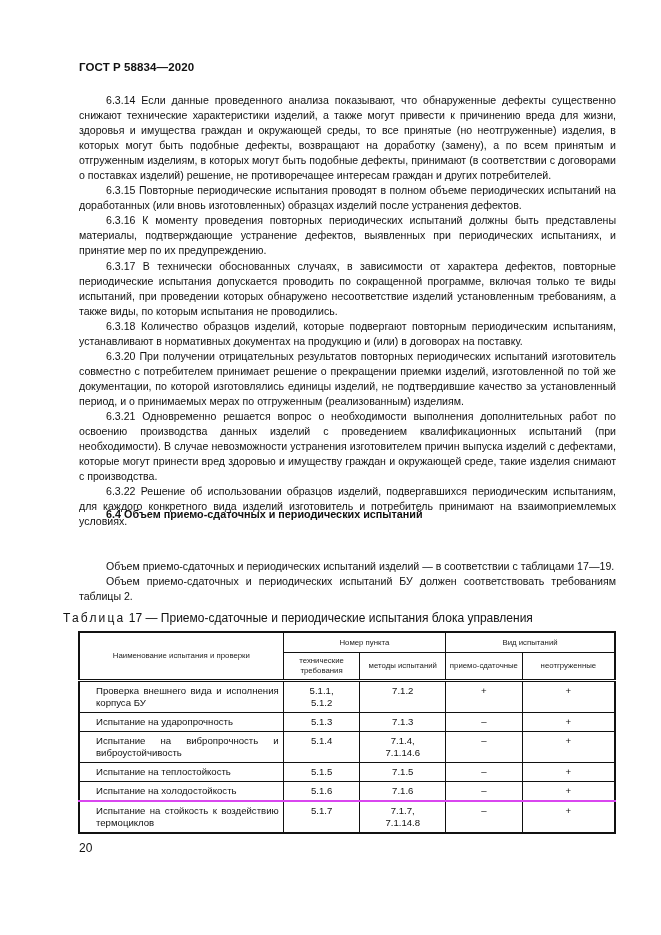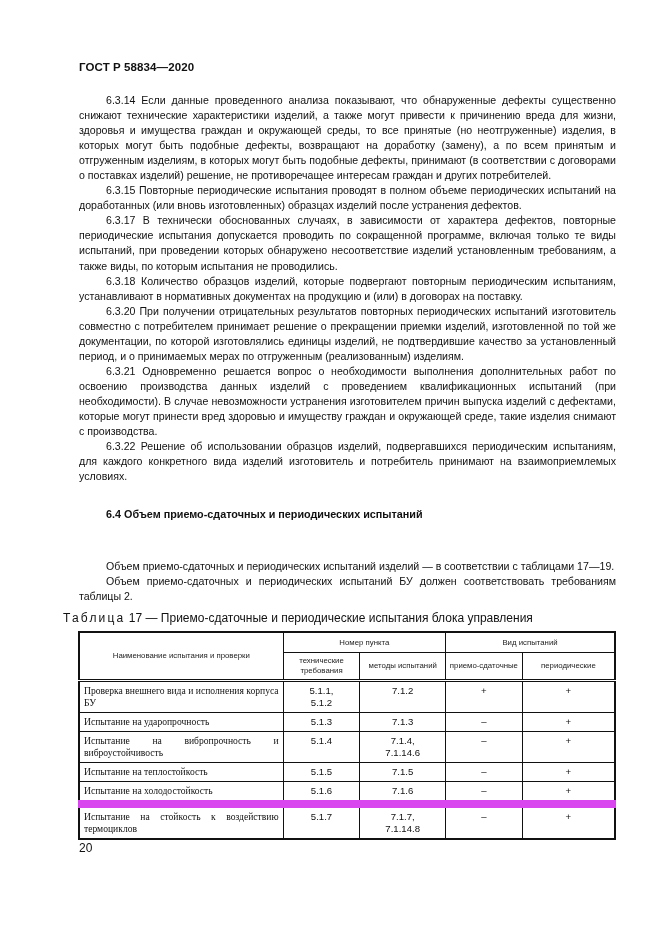--- a/index.html
+++ b/index.html
@@ -43,40 +43,41 @@
   }
   table.spec { border: 2px solid #111; }
   table.spec th {
     font-size: 7.8px; color: #222; text-align: center; vertical-align: middle;
     line-height: 10px;
   }
   table.spec thead tr.h1 th { height: 19px; }
   table.spec thead tr.h2 th { height: 26px; border-bottom: 3px double #111; }
   table.spec thead th.name-col { border-bottom: 3px double #111; }
   table.spec td { line-height: 12px; padding-top: 3px; padding-bottom: 3px; }
-  table.spec td.name { text-align: justify; text-align-last: left; padding-left: 4px; padding-right: 4px; font-family: Liberation Serif, serif; }
+  table.spec td.name { text-align: justify; text-align-last: left; padding-left: 16px; padding-right: 4px; }
   table.spec td.c { text-align: center; }
-  table.spec tr.thick-top td { border-top: 8px solid #d946ef; }
+  table.spec tr.thick-top td { border-top: 2px solid #d946ef; }
   .col-name { width: 205px; }
   .col-tech { width: 77px; }
   .col-meth { width: 86px; }
   .col-acc { width: 77px; }
   .col-per { width: 93px; }
   .page-number {
     position: absolute; left: 79px; top: 841px; font-size: 12px;
   }
 </style>
 </head>
 <body>
 
 <div class="page-header">ГОСТ Р 58834—2020</div>
 
 <div class="body-text">
   <p>6.3.14 Если данные проведенного анализа показывают, что обнаруженные дефекты существенно снижают технические характеристики изделий, а также могут привести к причинению вреда для жизни, здоровья и имущества граждан и окружающей среды, то все принятые (но неотгруженные) изделия, в которых могут быть подобные дефекты, возвращают на доработку (замену), а по всем принятым и отгруженным изделиям, в которых могут быть подобные дефекты, принимают (в соответствии с договорами о поставках изделий) решение, не противоречащее интересам граждан и других потребителей.</p>
   <p>6.3.15 Повторные периодические испытания проводят в полном объеме периодических испытаний на доработанных (или вновь изготовленных) образцах изделий после устранения дефектов.</p>
+  <p>6.3.16 К моменту проведения повторных периодических испытаний должны быть представлены материалы, подтверждающие устранение дефектов, выявленных при периодических испытаниях, и принятие мер по их предупреждению.</p>
   <p>6.3.17 В технически обоснованных случаях, в зависимости от характера дефектов, повторные периодические испытания допускается проводить по сокращенной программе, включая только те виды испытаний, при проведении которых обнаружено несоответствие изделий установленным требованиям, а также виды, по которым испытания не проводились.</p>
   <p>6.3.18 Количество образцов изделий, которые подвергают повторным периодическим испытаниям, устанавливают в нормативных документах на продукцию и (или) в договорах на поставку.</p>
   <p>6.3.20 При получении отрицательных результатов повторных периодических испытаний изготовитель совместно с потребителем принимает решение о прекращении приемки изделий, изготовленной по той же документации, по которой изготовлялись единицы изделий, не подтвердившие качество за установленный период, и о принимаемых мерах по отгруженным (реализованным) изделиям.</p>
   <p>6.3.21 Одновременно решается вопрос о необходимости выполнения дополнительных работ по освоению производства данных изделий с проведением квалификационных испытаний (при необходимости). В случае невозможности устранения изготовителем причин выпуска изделий с дефектами, которые могут принести вред здоровью и имуществу граждан и окружающей среде, такие изделия снимают с производства.</p>
   <p>6.3.22 Решение об использовании образцов изделий, подвергавшихся периодическим испытаниям, для каждого конкретного вида изделий изготовитель и потребитель принимают на взаимоприемлемых условиях.</p>
 </div>
 
 <div class="section-title">6.4 Объем приемо-сдаточных и периодических испытаний</div>
 
 <div class="section-body">
@@ -101,21 +102,21 @@
   <thead>
     <tr class="h1">
       <th rowspan="2" class="name-col">Наименование испытания и проверки</th>
       <th colspan="2">Номер пункта</th>
       <th colspan="2">Вид испытаний</th>
     </tr>
     <tr class="h2">
       <th>технические требования</th>
       <th>методы испытаний</th>
       <th>приемо-сдаточные</th>
-      <th>периодические</th>
+      <th>неотгруженные</th>
     </tr>
   </thead>
   <tbody>
     <tr>
       <td class="name">Проверка внешнего вида и исполнения корпуса БУ</td>
       <td class="c" style="white-space:pre-line">5.1.1,
 5.1.2</td>
       <td class="c" style="white-space:pre-line">7.1.2</td>
       <td class="c">+</td>
       <td class="c">+</td>

